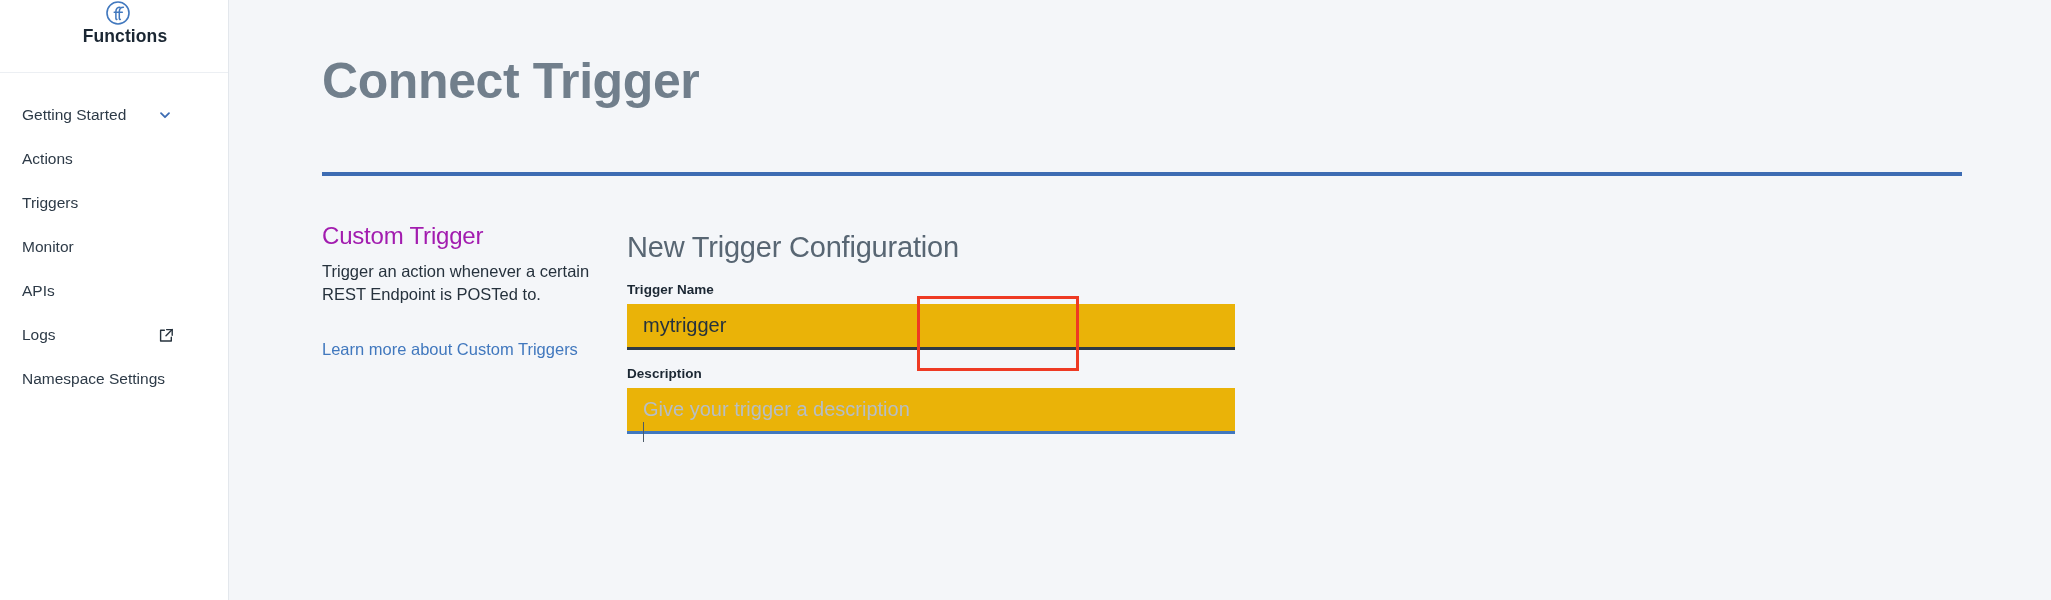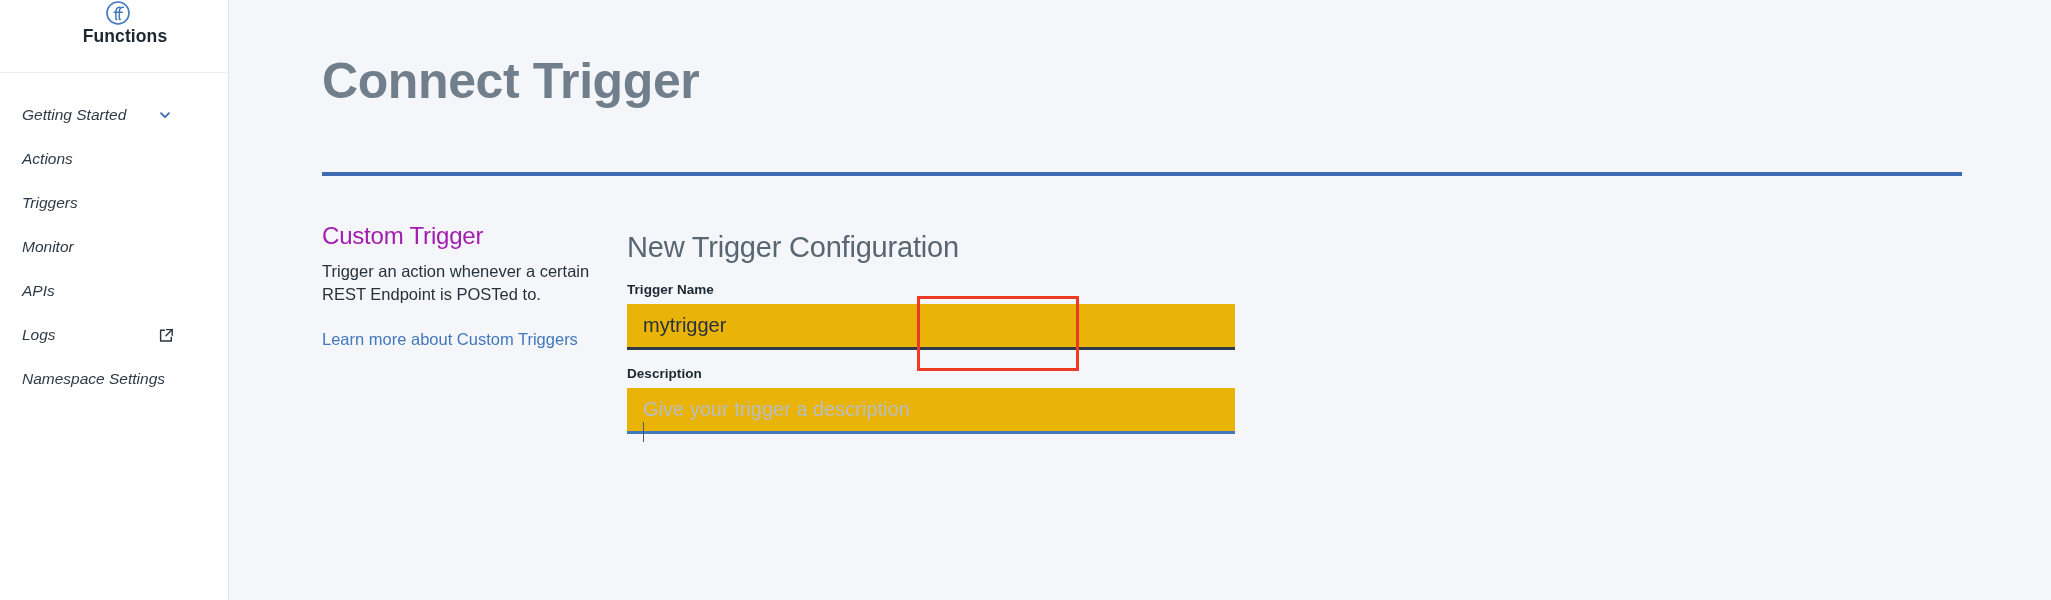--- a/index.html
+++ b/index.html
@@ -62,21 +62,20 @@
     padding: 0 22px 0 22px;
     box-sizing: border-box;
     color: #2d3a47;
     font-size: 15.5px;
     cursor: pointer;
     position: relative;
   }
   .nav-item .label {
     flex: 1 1 auto;
     white-space: nowrap;
-    font-style: italic;
   }
   .chevron-down {
     width: 14px;
     height: 14px;
     display: block;
     margin-right: 34px;
   }
   .ext-link {
     width: 15px;
     height: 15px;
@@ -127,21 +126,21 @@
   }
   .info-desc {
     font-size: 16.5px;
     color: #26323d;
     line-height: 1.42;
     margin: 0;
     max-width: 300px;
   }
   .info-link {
     display: inline-block;
-    margin-top: 24px;
+    margin-top: 34px;
     font-size: 16.5px;
     color: #4178be;
     text-decoration: none;
     cursor: pointer;
   }
 
   
   .form-col {
     position: absolute;
     left: 398px;

